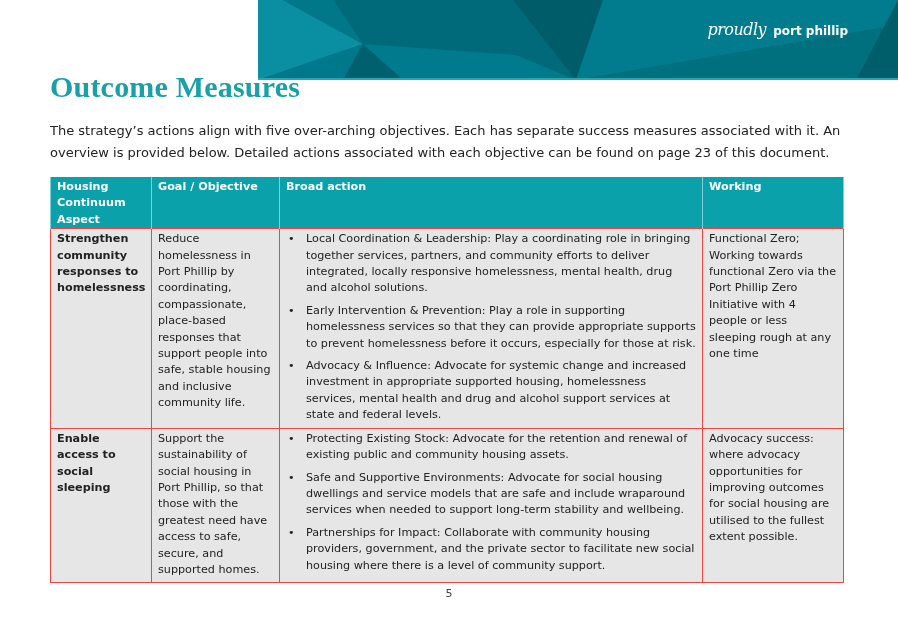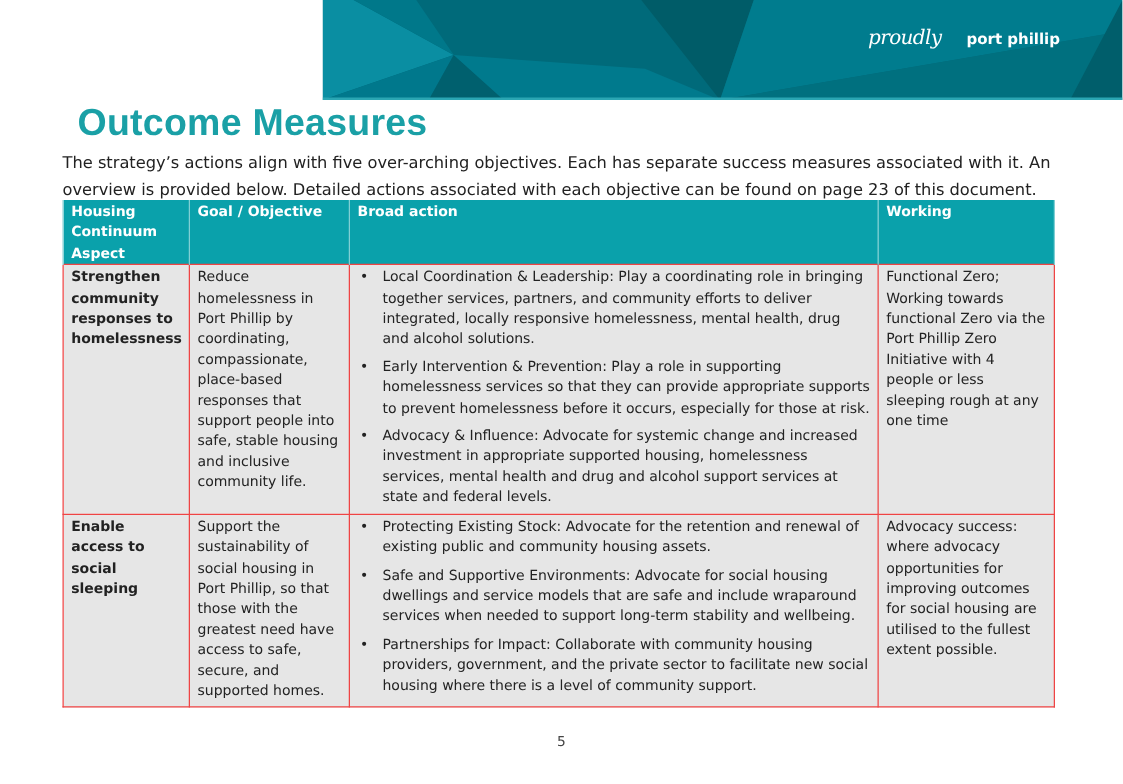--- a/index.html
+++ b/index.html
@@ -4,35 +4,35 @@
 <style>
   html, body { margin: 0; padding: 0; }
   body {
     width: 898px; height: 627px; overflow: hidden; background: #ffffff;
     position: relative; font-family: "Liberation Sans", sans-serif; color: #1f1f1f;
   }
   .banner { position: absolute; left: 258px; top: 0; width: 640px; height: 80px; overflow: hidden; }
   .banner svg { position: absolute; left: 0; top: 0; }
   .logo {
     position: absolute; right: 50px; top: 20px; color: #ffffff;
-    display: flex; align-items: baseline; gap: 20px;
+    display: flex; align-items: baseline; gap: 7px;
   }
   .logo .script { font-family: "DejaVu Serif", serif; font-style: italic; font-size: 16px; letter-spacing: -0.5px; }
   .logo .brand { font-family: "DejaVu Sans", sans-serif; font-weight: bold; font-size: 12px; }
   .page-title {
-    position: absolute; left: 50px; top: 70px; margin: 12px;
-    font-family: Liberation Sans, sans-serif; font-weight: bold;
+    position: absolute; left: 50px; top: 70px; margin: 0;
+    font-family: Liberation Serif, serif; font-weight: bold;
     font-size: 30px; color: #1aa0a6; letter-spacing: 0.2px;
   }
   .intro {
     position: absolute; left: 50px; top: 120px; width: 800px; margin: 0;
     font-family: "DejaVu Sans", sans-serif; font-size: 13px; line-height: 22px; color: #222;
   }
   table.measures {
-    position: absolute; left: 50px; top: 160px; width: 793px;
+    position: absolute; left: 50px; top: 177px; width: 793px;
     border-collapse: collapse; table-layout: fixed;
     font-family: "DejaVu Sans", sans-serif; font-size: 11.2px; line-height: 16.4px;
   }
   table.measures th {
     background: #0aa1ab; color: #ffffff; text-align: left; vertical-align: top;
     font-weight: bold; padding: 2px 6px 0 6px; height: 48px;
     border-left: 1px solid #7fcfd4; border-right: 1px solid #7fcfd4;
   }
   table.measures td {
     background: #e6e6e6; vertical-align: top; padding: 2px 6px 4px 6px;

